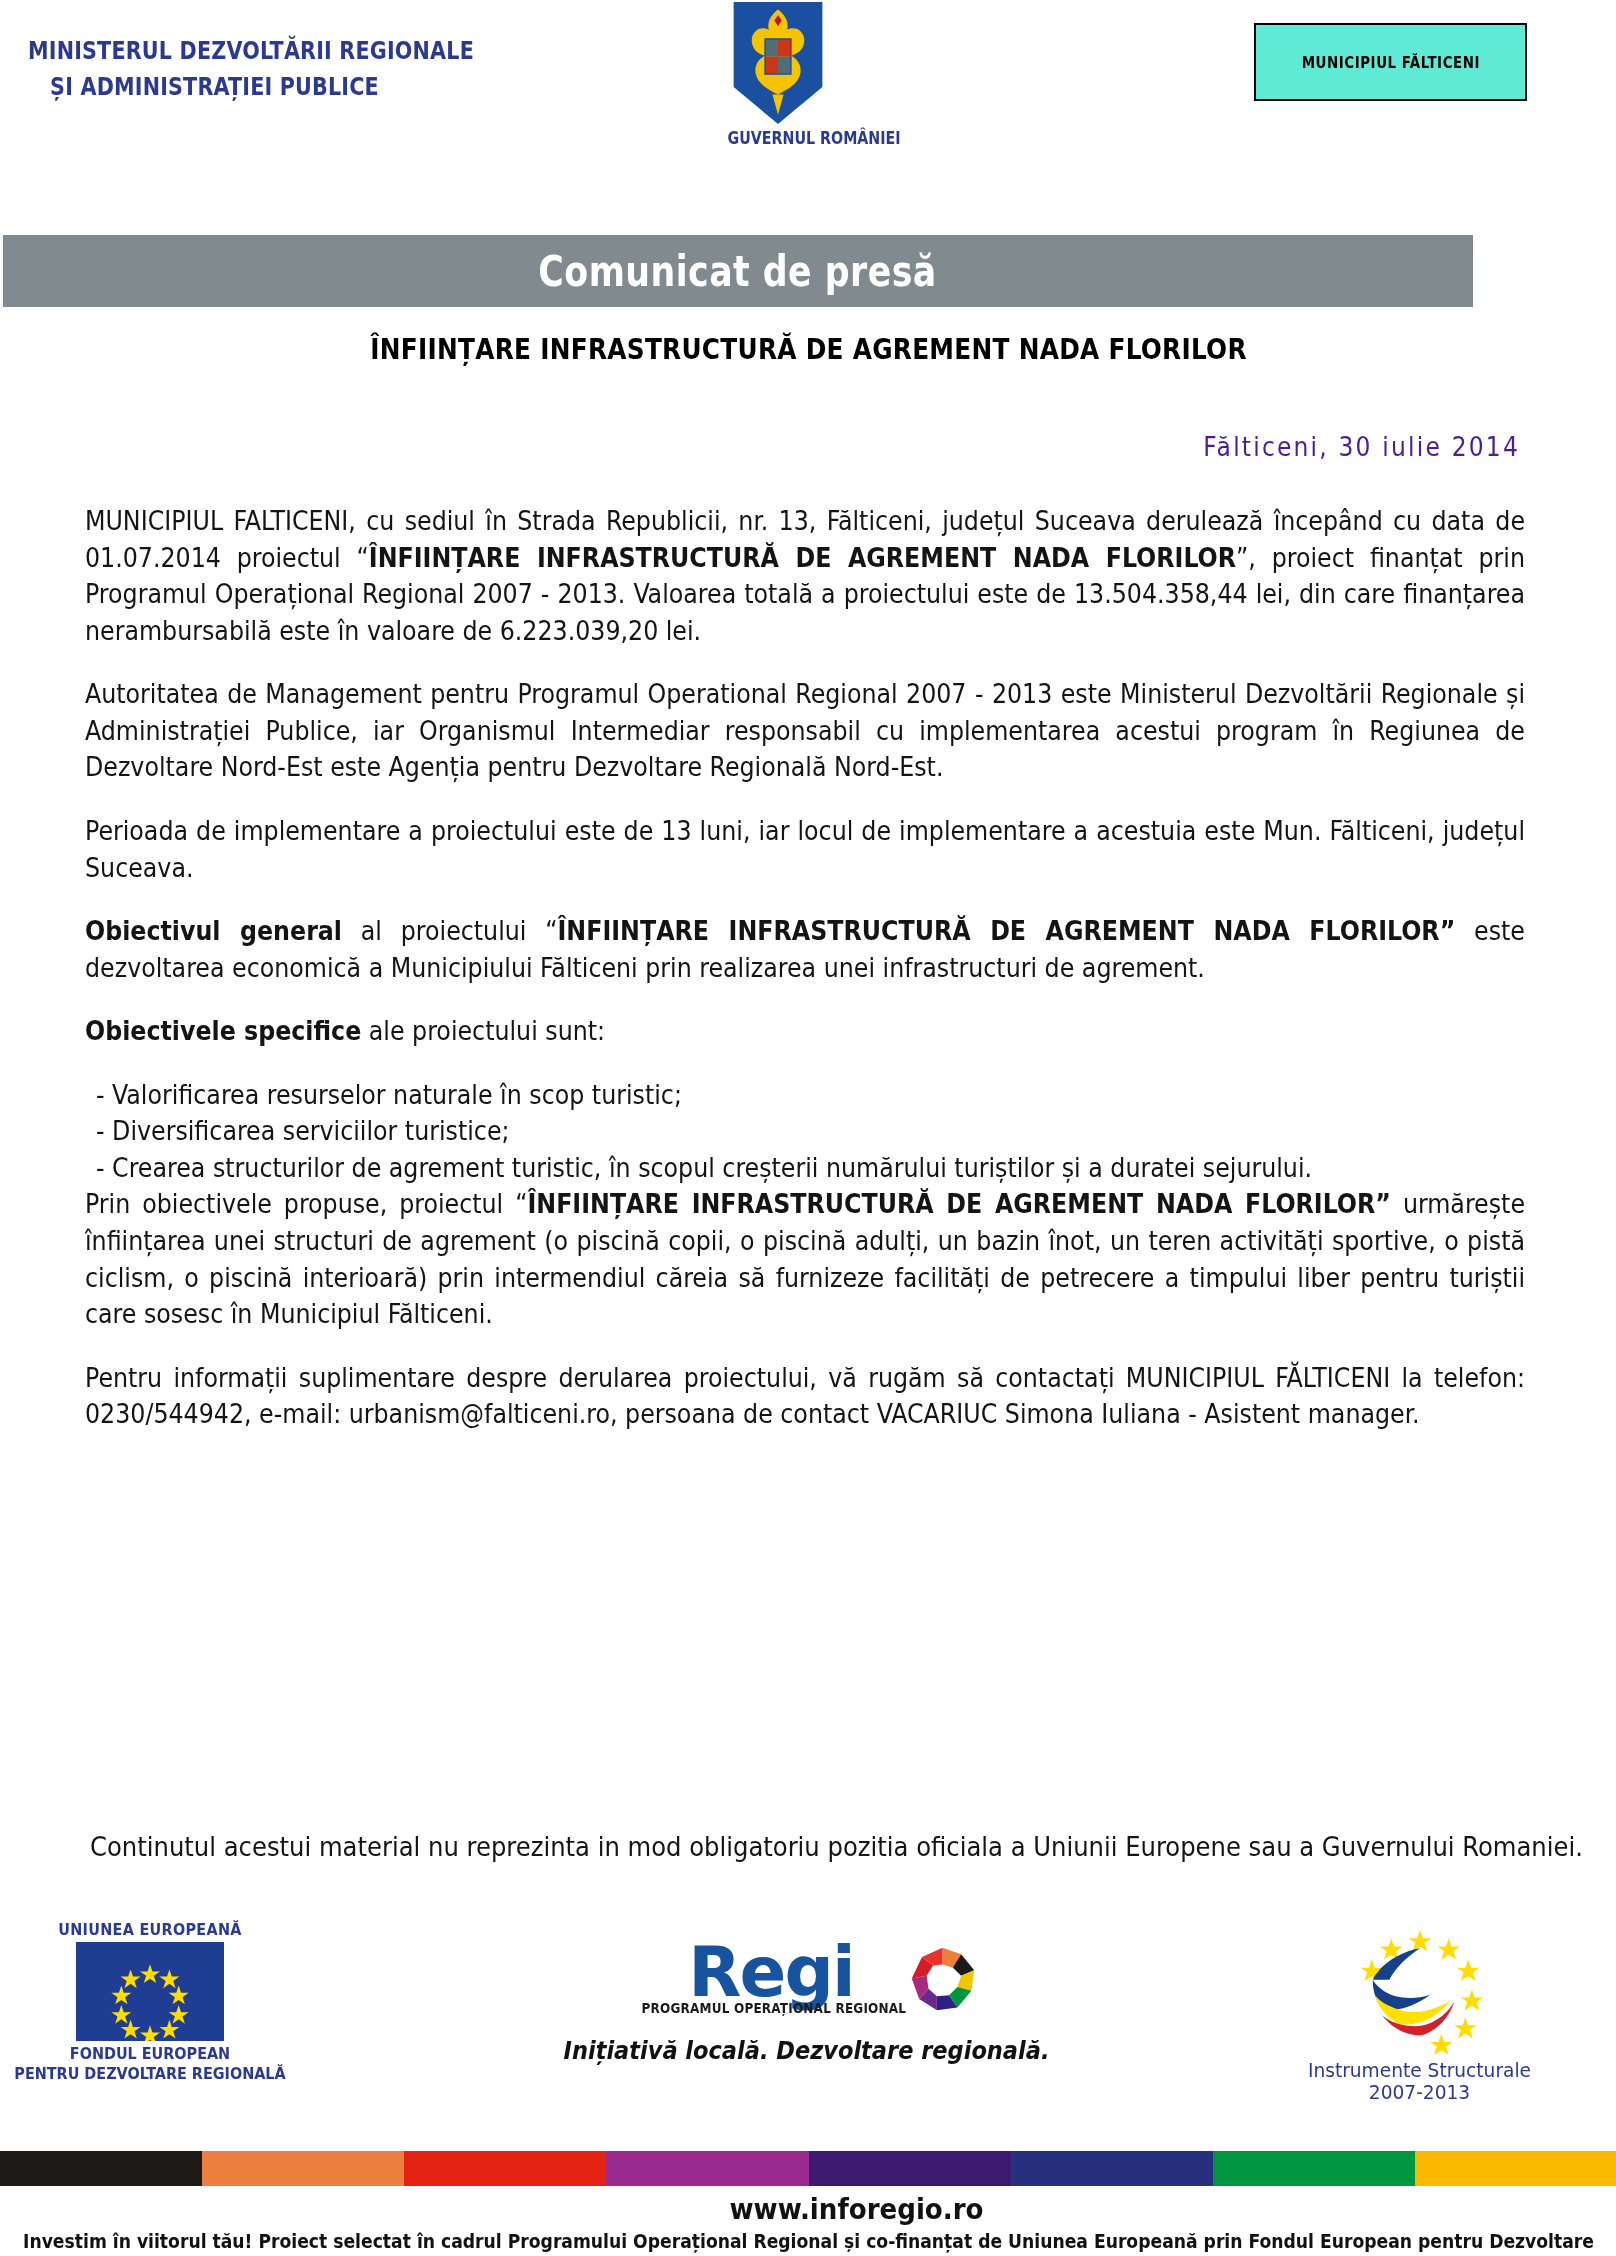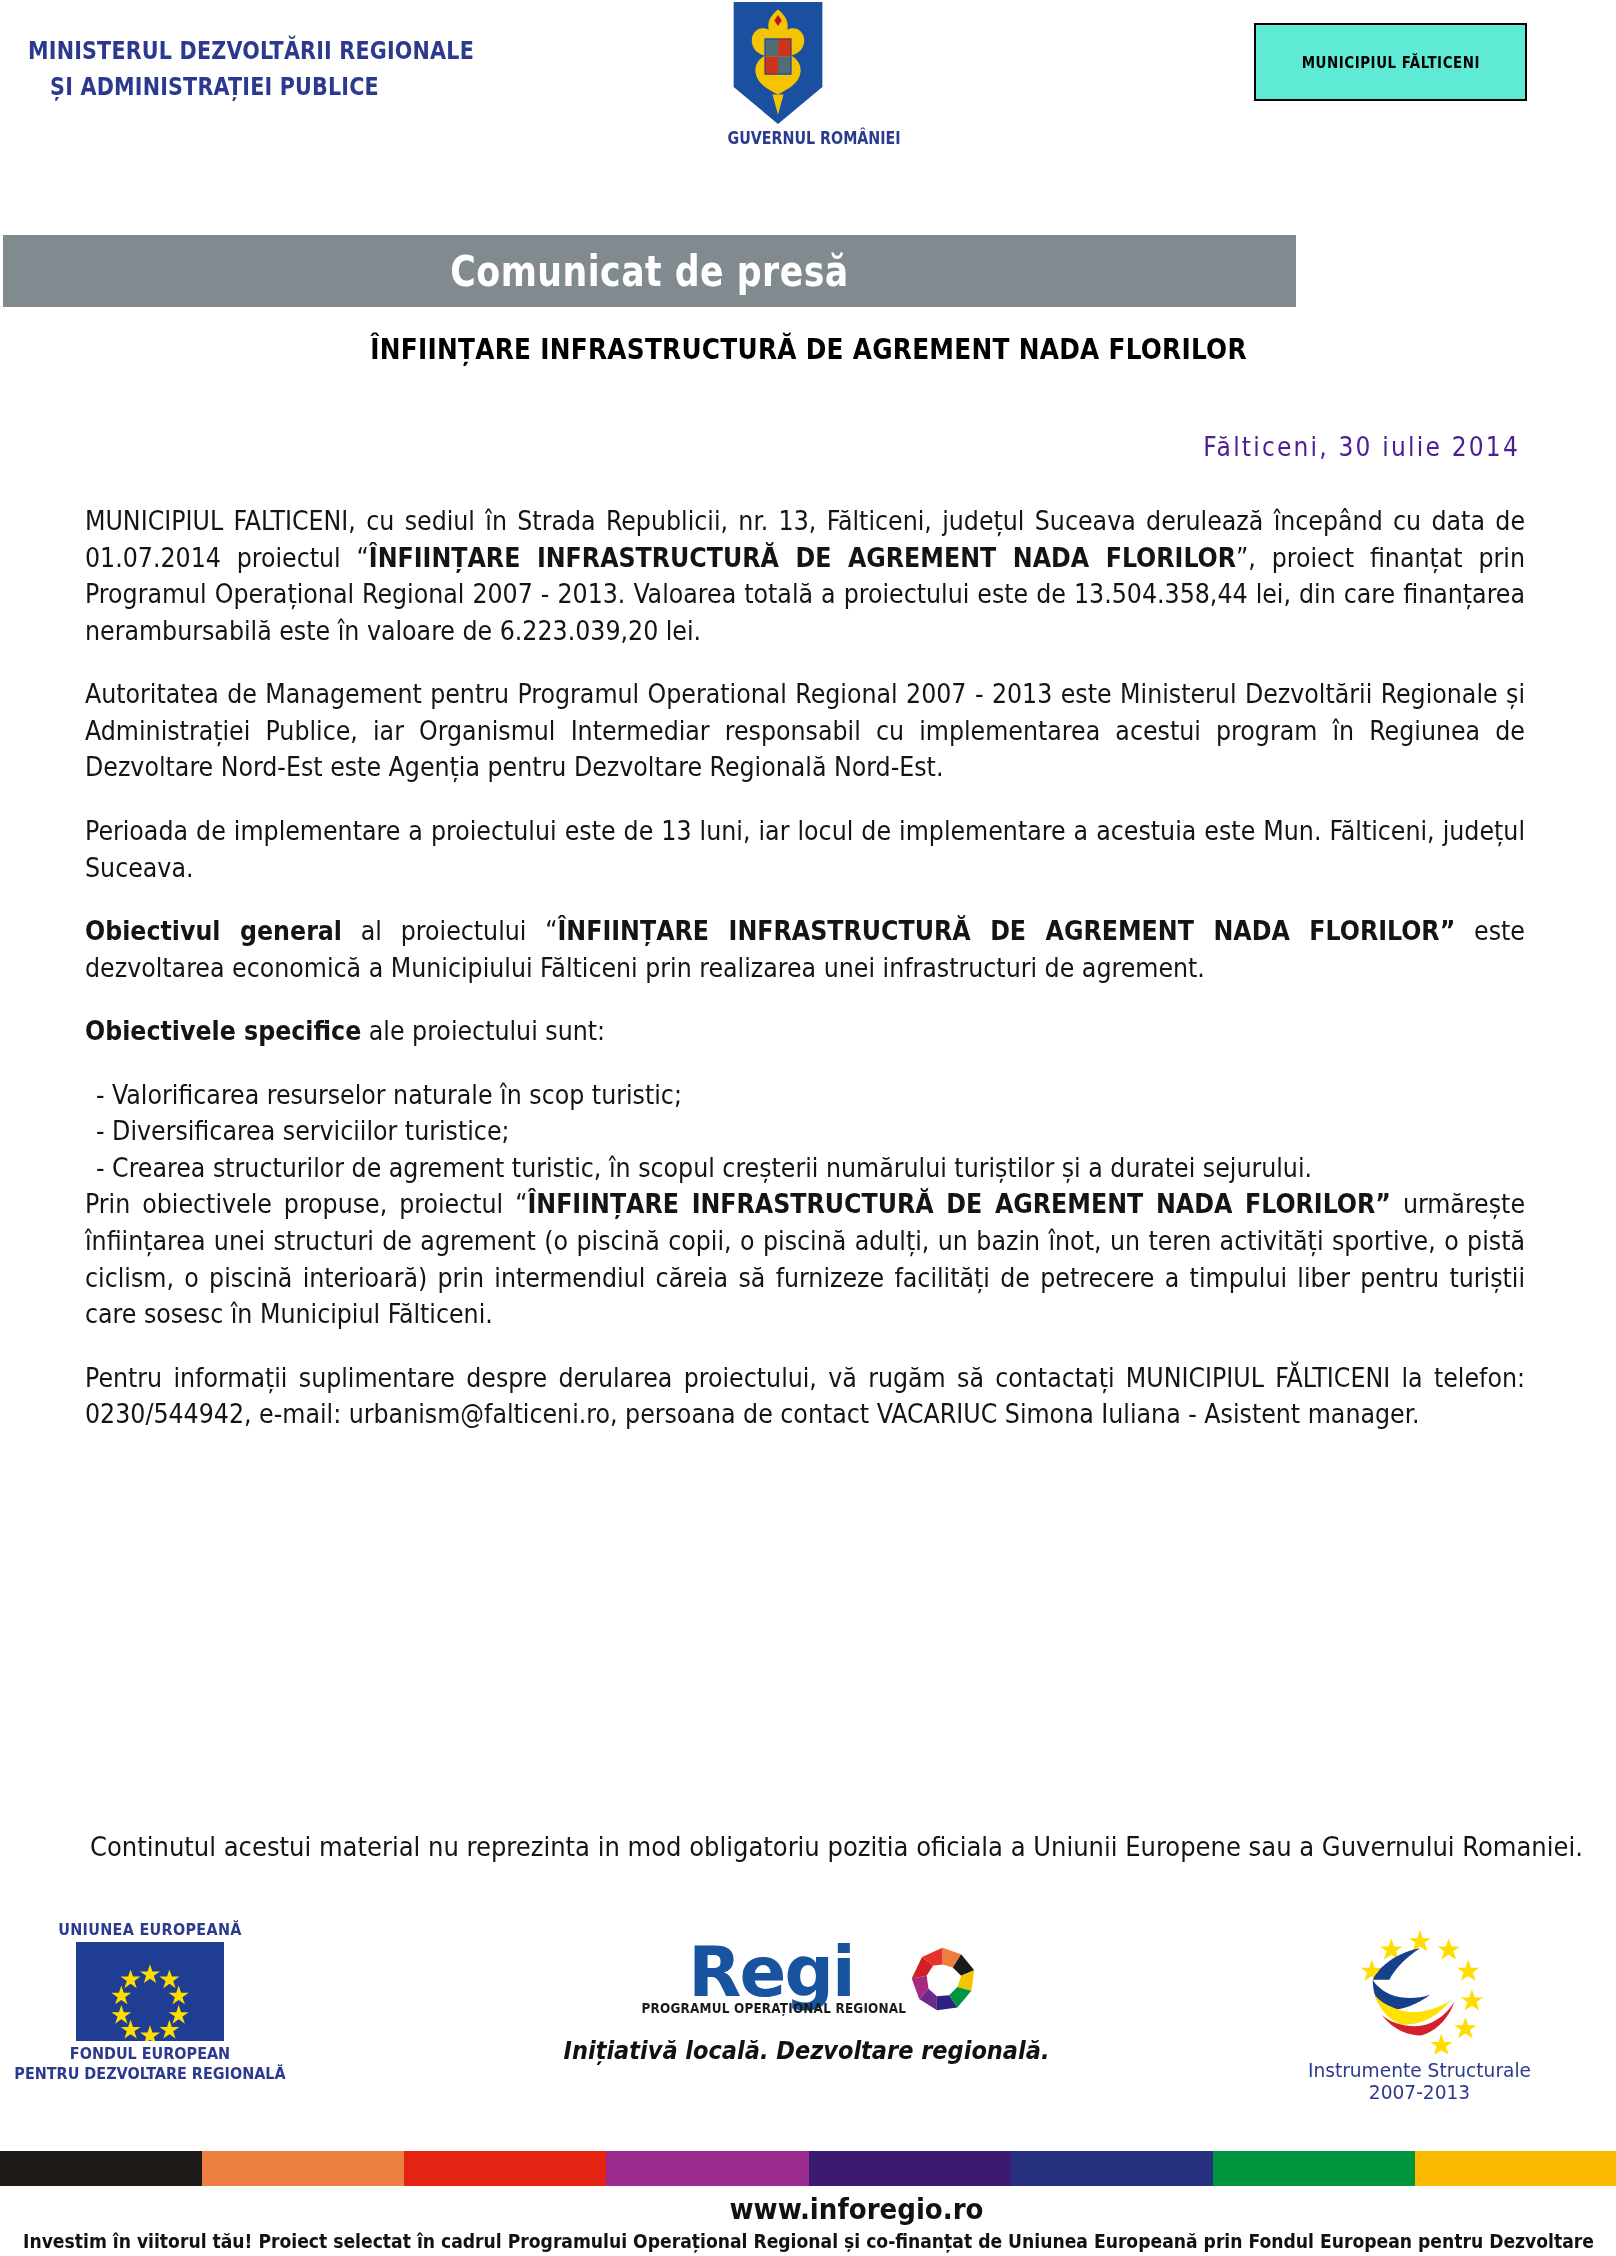--- a/index.html
+++ b/index.html
@@ -34,21 +34,21 @@
     display:flex;align-items:center;justify-content:center;
   }
   .muni-box span{
     font-size:16px;font-weight:bold;letter-spacing:0.6px;color:#000;
     font-family:"DejaVu Sans Condensed","Liberation Sans",sans-serif;
     transform:scaleX(.93);
   }
 
   
   .banner{
-    position:absolute;left:2.8px;top:235px;width:1293px;height:72px;
+    position:absolute;left:2.8px;top:235px;width:1470px;height:72px;
     background:#808a8f;display:flex;align-items:center;justify-content:center;
   }
   .banner span{
     color:#fff;font-size:42px;font-weight:bold;letter-spacing:0.5px;
     font-family:"DejaVu Sans Condensed","Liberation Sans",sans-serif;
     transform:scaleX(.92);
   }
 
   
   .doc-title{

